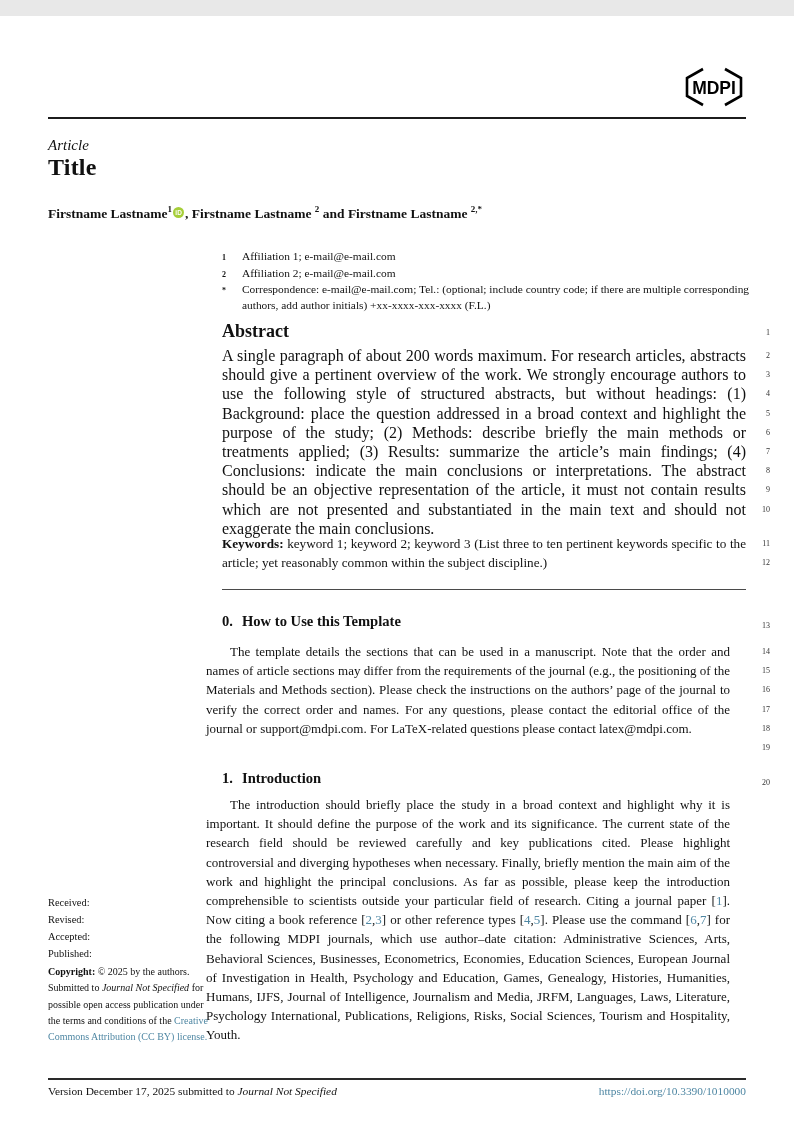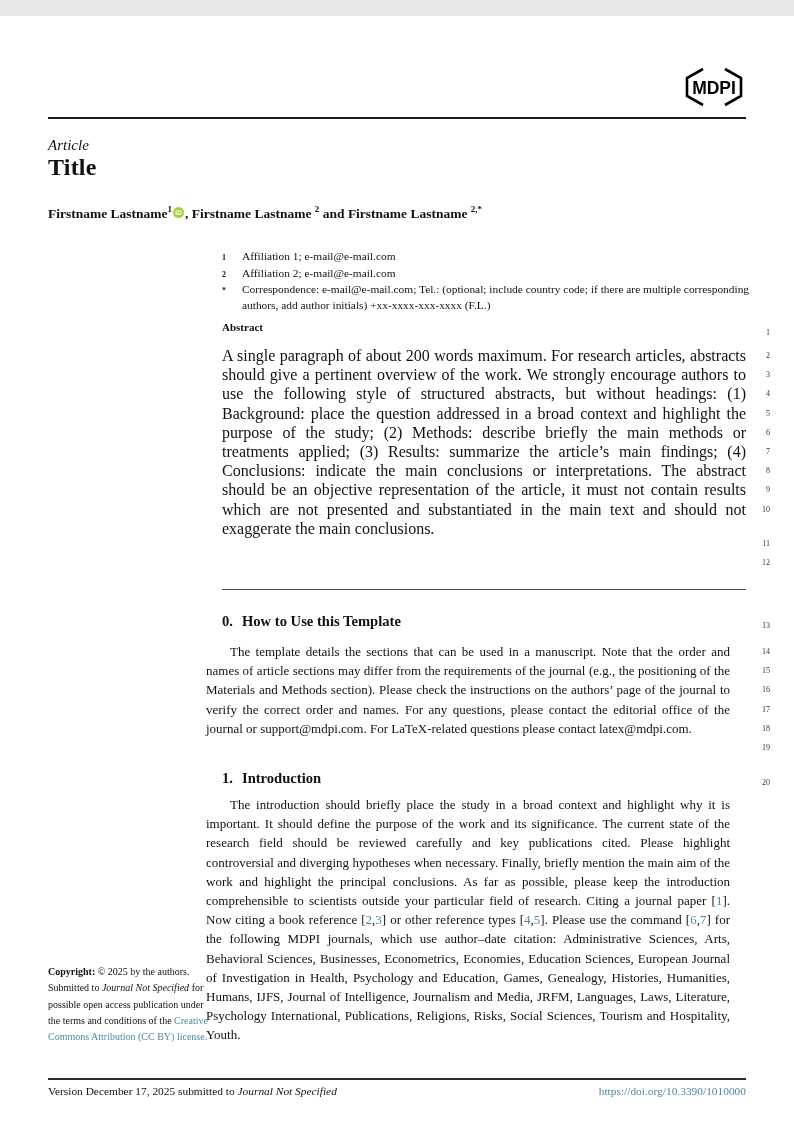--- a/index.html
+++ b/index.html
@@ -25,21 +25,21 @@
     text-align:center; line-height:11px; vertical-align:3px; margin:0 1px;
   }
 
   
   .affiliations { top:233px; left:222px; width:530px; font-size:11.4px; line-height:15.6px; }
   .aff-row { display:flex; }
   .aff-marker { width:20px; flex:0 0 20px; font-size:8px; font-weight:bold; padding-top:1px; }
   .aff-text { flex:1; }
 
   
-  .abstract-heading { top:305px; left:222px; font-size:11px; font-weight:bold; }
+  .abstract-heading { top:305px; left:222px; font-size:18px; font-weight:bold; }
   .abstract-body { top:330px; left:222px; width:524px; font-size:16px; line-height:19.2px; text-align:justify; }
   .keywords { top:518px; left:222px; width:524px; font-size:13.2px; line-height:19.2px; text-align:justify; }
   .mid-rule { top:573px; left:222px; width:524px; height:1px; background:#4a4a4a; }
 
   
   .section-heading { left:222px; font-size:14.6px; font-weight:bold;text-align:center; }
   .sec-num { display:inline-block; margin-right:9px; }
   .s0-heading { top:597px; }
   .s0-body { top:626px; }
   .s1-heading { top:754px; }
@@ -106,33 +106,42 @@
     </div>
     <div class="aff-row">
       <span class="aff-marker">*</span>
       <span class="aff-text">Correspondence: e-mail@e-mail.com; Tel.: (optional; include country code; if there are multiple corresponding authors, add author initials) +xx-xxxx-xxx-xxxx (F.L.)</span>
     </div>
   </div>
 
   <div class="abs abstract-heading">Abstract</div>
   <div class="abs abstract-body">A single paragraph of about 200 words maximum. For research articles, abstracts should give a pertinent overview of the work. We strongly encourage authors to use the following style of structured abstracts, but without headings: (1) Background: place the question addressed in a broad context and highlight the purpose of the study; (2) Methods: describe briefly the main methods or treatments applied; (3) Results: summarize the article’s main findings; (4) Conclusions: indicate the main conclusions or interpretations. The abstract should be an objective representation of the article, it must not contain results which are not presented and substantiated in the main text and should not exaggerate the main conclusions.</div>
 
+  <div class="abs keywords">
+    <span class="b">Keywords:</span><span> keyword 1; keyword 2; keyword 3 (List three to ten pertinent keywords specific to the article; yet reasonably common within the subject discipline.)</span>
+  </div>
 
   <div class="abs mid-rule"></div>
 
   <div class="abs section-heading s0-heading">
     <span class="sec-num">0.</span><span>How to Use this Template</span>
   </div>
   <div class="abs para s0-body">The template details the sections that can be used in a manuscript. Note that the order and names of article sections may differ from the requirements of the journal (e.g., the positioning of the Materials and Methods section). Please check the instructions on the authors’ page of the journal to verify the correct order and names. For any questions, please contact the editorial office of the journal or support@mdpi.com. For LaTeX-related questions please contact latex@mdpi.com.</div>
 
   <div class="abs section-heading s1-heading">
     <span class="sec-num">1.</span><span>Introduction</span>
   </div>
   <div class="abs para s1-body"><span>The introduction should briefly place the study in a broad context and highlight why it is important. It should define the purpose of the work and its significance. The current state of the research field should be reviewed carefully and key publications cited. Please highlight controversial and diverging hypotheses when necessary. Finally, briefly mention the main aim of the work and highlight the principal conclusions. As far as possible, please keep the introduction comprehensible to scientists outside your particular field of research. Citing a journal paper [</span><span class="cite">1</span><span>]. Now citing a book reference [</span><span class="cite">2</span><span>,</span><span class="cite">3</span><span>] or other reference types [</span><span class="cite">4</span><span>,</span><span class="cite">5</span><span>]. Please use the command [</span><span class="cite">6</span><span>,</span><span class="cite">7</span><span>] for the following MDPI journals, which use author–date citation: Administrative Sciences, Arts, Behavioral Sciences, Businesses, Econometrics, Economies, Education Sciences, European Journal of Investigation in Health, Psychology and Education, Games, Genealogy, Histories, Humanities, Humans, IJFS, Journal of Intelligence, Journalism and Media, JRFM, Languages, Laws, Literature, Psychology International, Publications, Religions, Risks, Social Sciences, Tourism and Hospitality, Youth.</span></div>
 
+  <div class="abs sidebar-dates">
+    <div>Received:</div>
+    <div>Revised:</div>
+    <div>Accepted:</div>
+    <div>Published:</div>
+  </div>
 
   <div class="abs sidebar-copyright">
     <span class="b">Copyright:</span><span> © 2025 by the authors. Submitted to </span><span class="it">Journal Not Specified</span><span> for possible open access publication under the terms and conditions of the </span><span class="cc-link">Creative Commons Attribution (CC BY) license.</span>
   </div>
 
   <div class="abs linenum ln-1">1</div>
   <div class="abs linenum ln-abstract">2
 3
 4
 5

